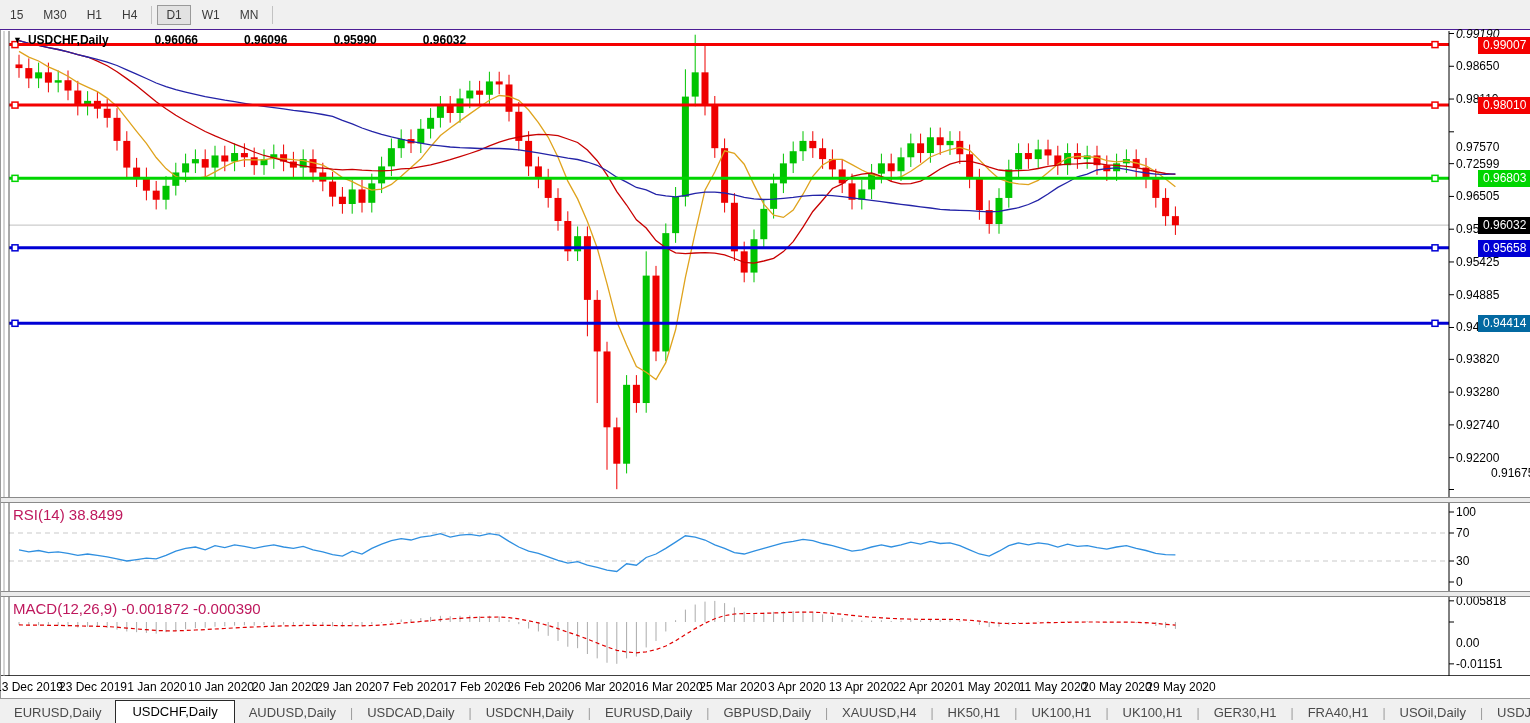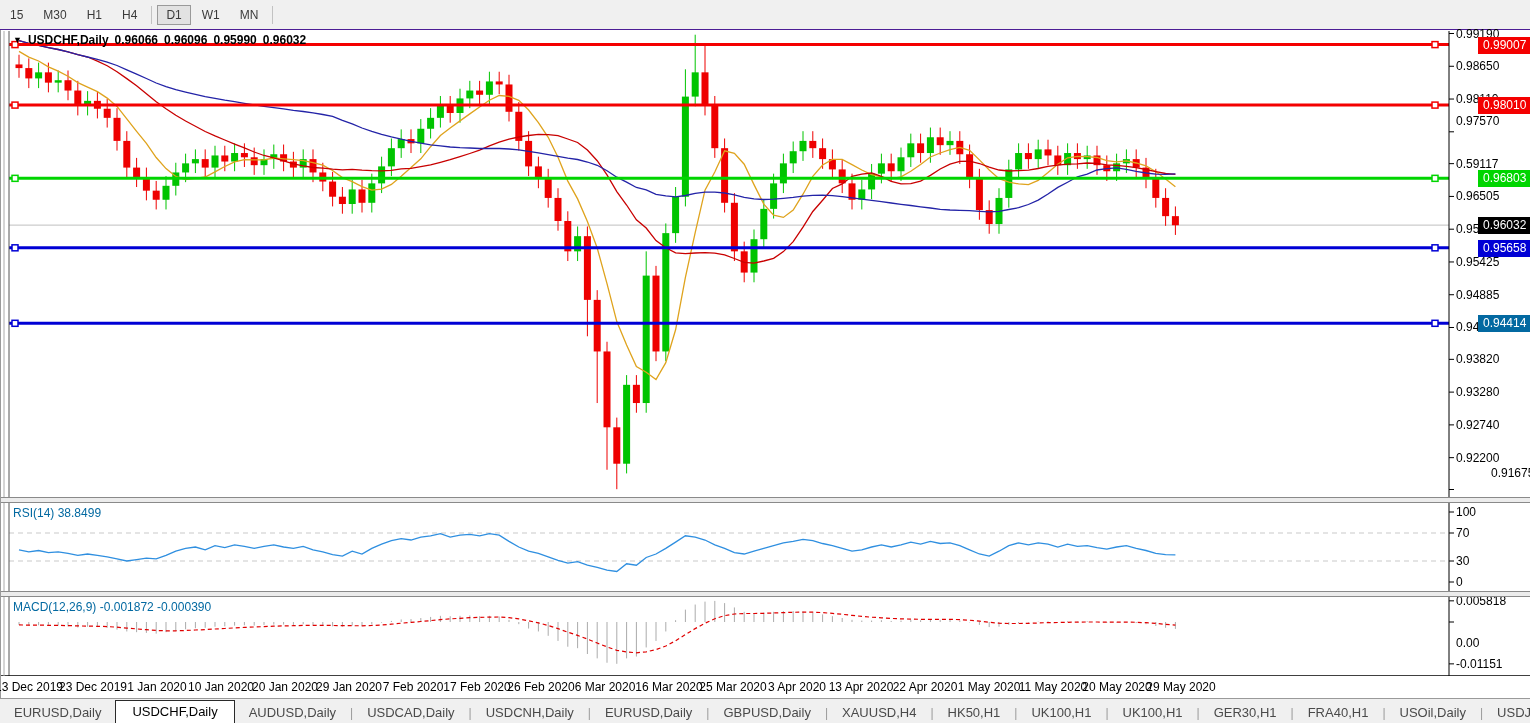--- a/index.html
+++ b/index.html
@@ -13,26 +13,26 @@
   .tf-btn.active{background:#e2e2e2;border:1px solid #9a9a9a;padding:2px 8px;}
   .tf-sep{width:1px;height:18px;background:#c2c2c2;margin:0 4px;}
 
   
   #chart-area{position:absolute;left:0;top:30px;width:1530px;height:668px;background:#ffffff;border-left:1px solid #9a9a9a;}
   #chart-svg{position:absolute;left:0;top:0;}
 
   #chart-header{position:absolute;left:12px;top:3px;font-size:12px;font-weight:700;color:#000;
     display:flex;align-items:center;gap:6px;z-index:5;}
   #chart-header .tri{font-size:9px;}
-  #chart-header .num{font-weight:700;}
+  #chart-header .num{font-weight:700;margin-left:40px;}
 
   .panel-divider{position:absolute;left:0;width:1530px;height:6px;background:#ececec;
     border-top:1px solid #8a8a8a;border-bottom:1px solid #8a8a8a;box-sizing:border-box;z-index:4;}
 
-  .ind-label{position:absolute;left:12px;font-size:12px;color:#0369a1;z-index:5;}
+  .ind-label{position:absolute;left:12px;font-size:15px;color:#be185d;z-index:5;}
 
   
   #price-axis{position:absolute;left:1448px;top:0;width:82px;height:646px;z-index:3;}
   .axis-tick-label{position:absolute;left:7px;font-size:12px;color:#000;white-space:nowrap;}
   .axis-badge{position:absolute;left:1px;width:70px;font-size:12px;color:#fff;padding:1px 3px 2px 5px;z-index:6;white-space:nowrap;margin-left:28px;}
 
   
   #date-axis{position:absolute;left:0;top:646px;width:1530px;height:22px;background:#fff;z-index:3;}
   .date-label{position:absolute;top:4px;transform:translateX(-50%);font-size:12px;color:#000;white-space:nowrap;}
 
@@ -505,25 +505,25 @@
       <span>RSI(14)</span>
       <span>38.8499</span>
     </div>
     <div class="ind-label" style="top:570px">
       <span>MACD(12,26,9)</span>
       <span>-0.001872</span>
       <span>-0.000390</span>
     </div>
 
     <div id="price-axis">
-        <div class="axis-tick-label" style="top: -3.5px;">0.99190</div>
+        <div class="axis-tick-label" style="top: -3.5px; font-style: italic;">0.99190</div>
         <div class="axis-tick-label" style="top: 29.2665px;">0.98650</div>
         <div class="axis-tick-label" style="top: 62.0329px;">0.98110</div>
-        <div class="axis-tick-label" style="top: 84px;">0.97570</div>
-        <div class="axis-tick-label" style="top: 126.656px;">0.59117</div>
+        <div class="axis-tick-label" style="top: 110px;">0.97570</div>
+        <div class="axis-tick-label" style="top: 126.656px;">0.72599</div>
         <div class="axis-tick-label" style="top: 159.422px;">0.96505</div>
         <div class="axis-tick-label" style="top: 192.189px;">0.95965</div>
         <div class="axis-tick-label" style="top: 224.955px;">0.95425</div>
         <div class="axis-tick-label" style="top: 257.722px;">0.94885</div>
         <div class="axis-tick-label" style="top: 290.488px;">0.94345</div>
         <div class="axis-tick-label" style="top: 322.344px;">0.93820</div>
         <div class="axis-tick-label" style="top: 355.111px;">0.93280</div>
         <div class="axis-tick-label" style="top: 387.877px;">0.92740</div>
         <div class="axis-tick-label" style="top: 420.644px;">0.92200</div>
         <div class="axis-tick-label" style="top: 436px; margin-left: 35px;">0.91675</div>

